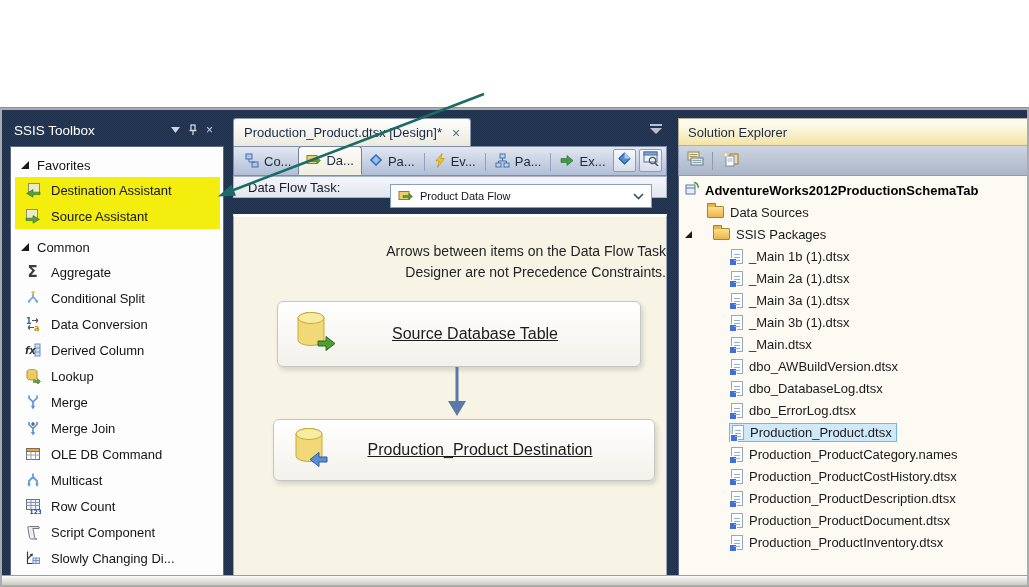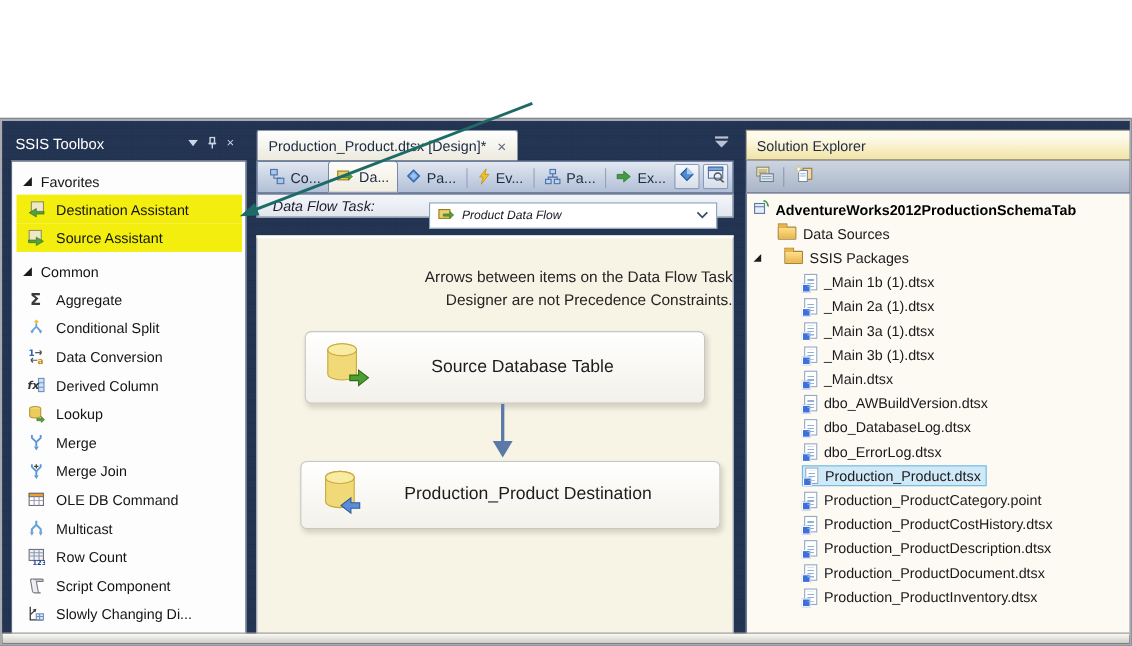--- a/index.html
+++ b/index.html
@@ -59,33 +59,33 @@
     font-size:13px; color:#1b2a44; }
   .dtab.active { background:linear-gradient(#fdfcf7,#f0ede1); border:1px solid #6e82a2;
     border-bottom:1px solid #f0ede1; border-radius:4px 4px 0 0; height:29px; }
   .dsep { width:1px; height:18px; background:#93a2bc; margin:0 2px 4px 2px; }
   .dbtns { margin-left:auto; display:flex; gap:3px; padding-bottom:3px; }
   .dbtn { width:23px; height:23px; border:1px solid #8c9cb8; border-radius:2px;
     background:linear-gradient(#f6f8fb,#d7deea); display:flex; align-items:center; justify-content:center; }
 
   .taskrow { position:absolute; left:231px; top:66px; width:434px; height:22px; z-index:3;
     background:linear-gradient(#f3f5f9,#e2e7ef); border:1px solid #aab4c6;
-    display:flex; align-items:center; font-size:13px; color:#1a1a2a; padding-left:14px;font-style:italic; }
+    display:flex; align-items:center; font-size:13px; color:#1a1a2a; padding-left:14px; }
   .combo { position:absolute; left:156px; top:7px; width:262px; height:24px;
     background:#ffffff; border:1px solid #86a0bd; display:flex; align-items:center;
     gap:7px; padding:0 7px; font-size:11px; color:#15151f; }
   .combo .spacer { flex:1; }
 
   .surface { position:absolute; left:231px; top:104px; width:434px; height:363px; z-index:2;
     background:#f7f3e5; border:1px solid #9aa7bb; border-top:3px solid #fdfdfa; }
   .note { margin-top:24px; text-align:right; font-size:14px; line-height:1.5; color:#242424; }
   .flowbox { position:absolute; display:flex; align-items:center; padding-left:16px;
     background:linear-gradient(180deg,#ffffff,#f3f1ea); border:1px solid #c6c6c2;
     border-radius:6px; box-shadow:2px 3px 5px rgba(60,60,40,.18); font-size:16px; color:#1c1c1c; }
-  .flowbox .lbl { flex:1; text-align:center; padding-right:26px; }
+  .flowbox .lbl { flex:1; text-align:center; padding-right:26px;text-decoration:underline; }
   .box-src { left:43px; top:84px; width:364px; height:66px; }
   .box-dst { left:39px; top:202px; width:382px; height:62px; }
   .flow-arrow { position:absolute; left:212px; top:150px; }
 
   
   .sx { position:absolute; left:676px; top:8px; width:353px; height:459px; z-index:5; }
   .sx-title { height:28px; background:linear-gradient(#fefbec 20%,#f2e3a4); border:1px solid #b8b09a;
     display:flex; align-items:center; padding-left:9px; font-size:13px; color:#1c2a44; }
   .sx-toolbar { height:30px; background:linear-gradient(#cdd5e1,#a9b5c8); border:1px solid #8d9ab2;
     border-top:none; display:flex; align-items:center; gap:4px; padding-left:5px; }
@@ -547,21 +547,21 @@
           <span>dbo_ErrorLog.dtsx</span>
         </div>
         <div class="se-row pkg selected">
           <span class="sel-wrap">
             <span class="icon-dtsx"></span>
             <span>Production_Product.dtsx</span>
           </span>
         </div>
         <div class="se-row pkg">
           <span class="icon-dtsx"></span>
-          <span>Production_ProductCategory.point</span>
+          <span>Production_ProductCategory.names</span>
         </div>
         <div class="se-row pkg">
           <span class="icon-dtsx"></span>
           <span>Production_ProductCostHistory.dtsx</span>
         </div>
         <div class="se-row pkg">
           <span class="icon-dtsx"></span>
           <span>Production_ProductDescription.dtsx</span>
         </div>
         <div class="se-row pkg">

